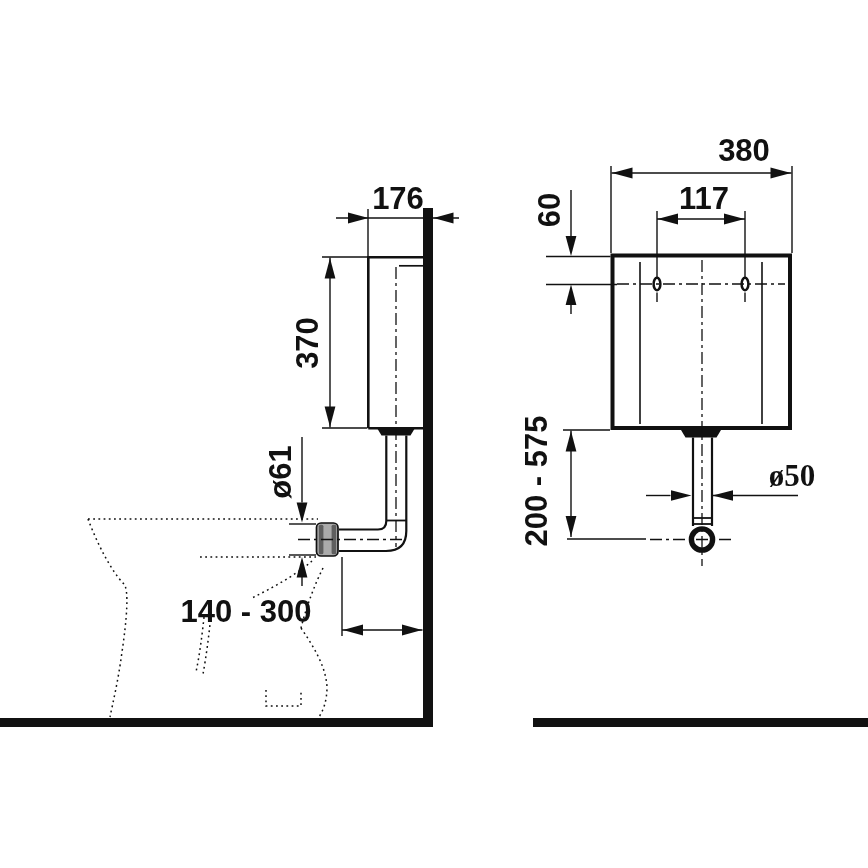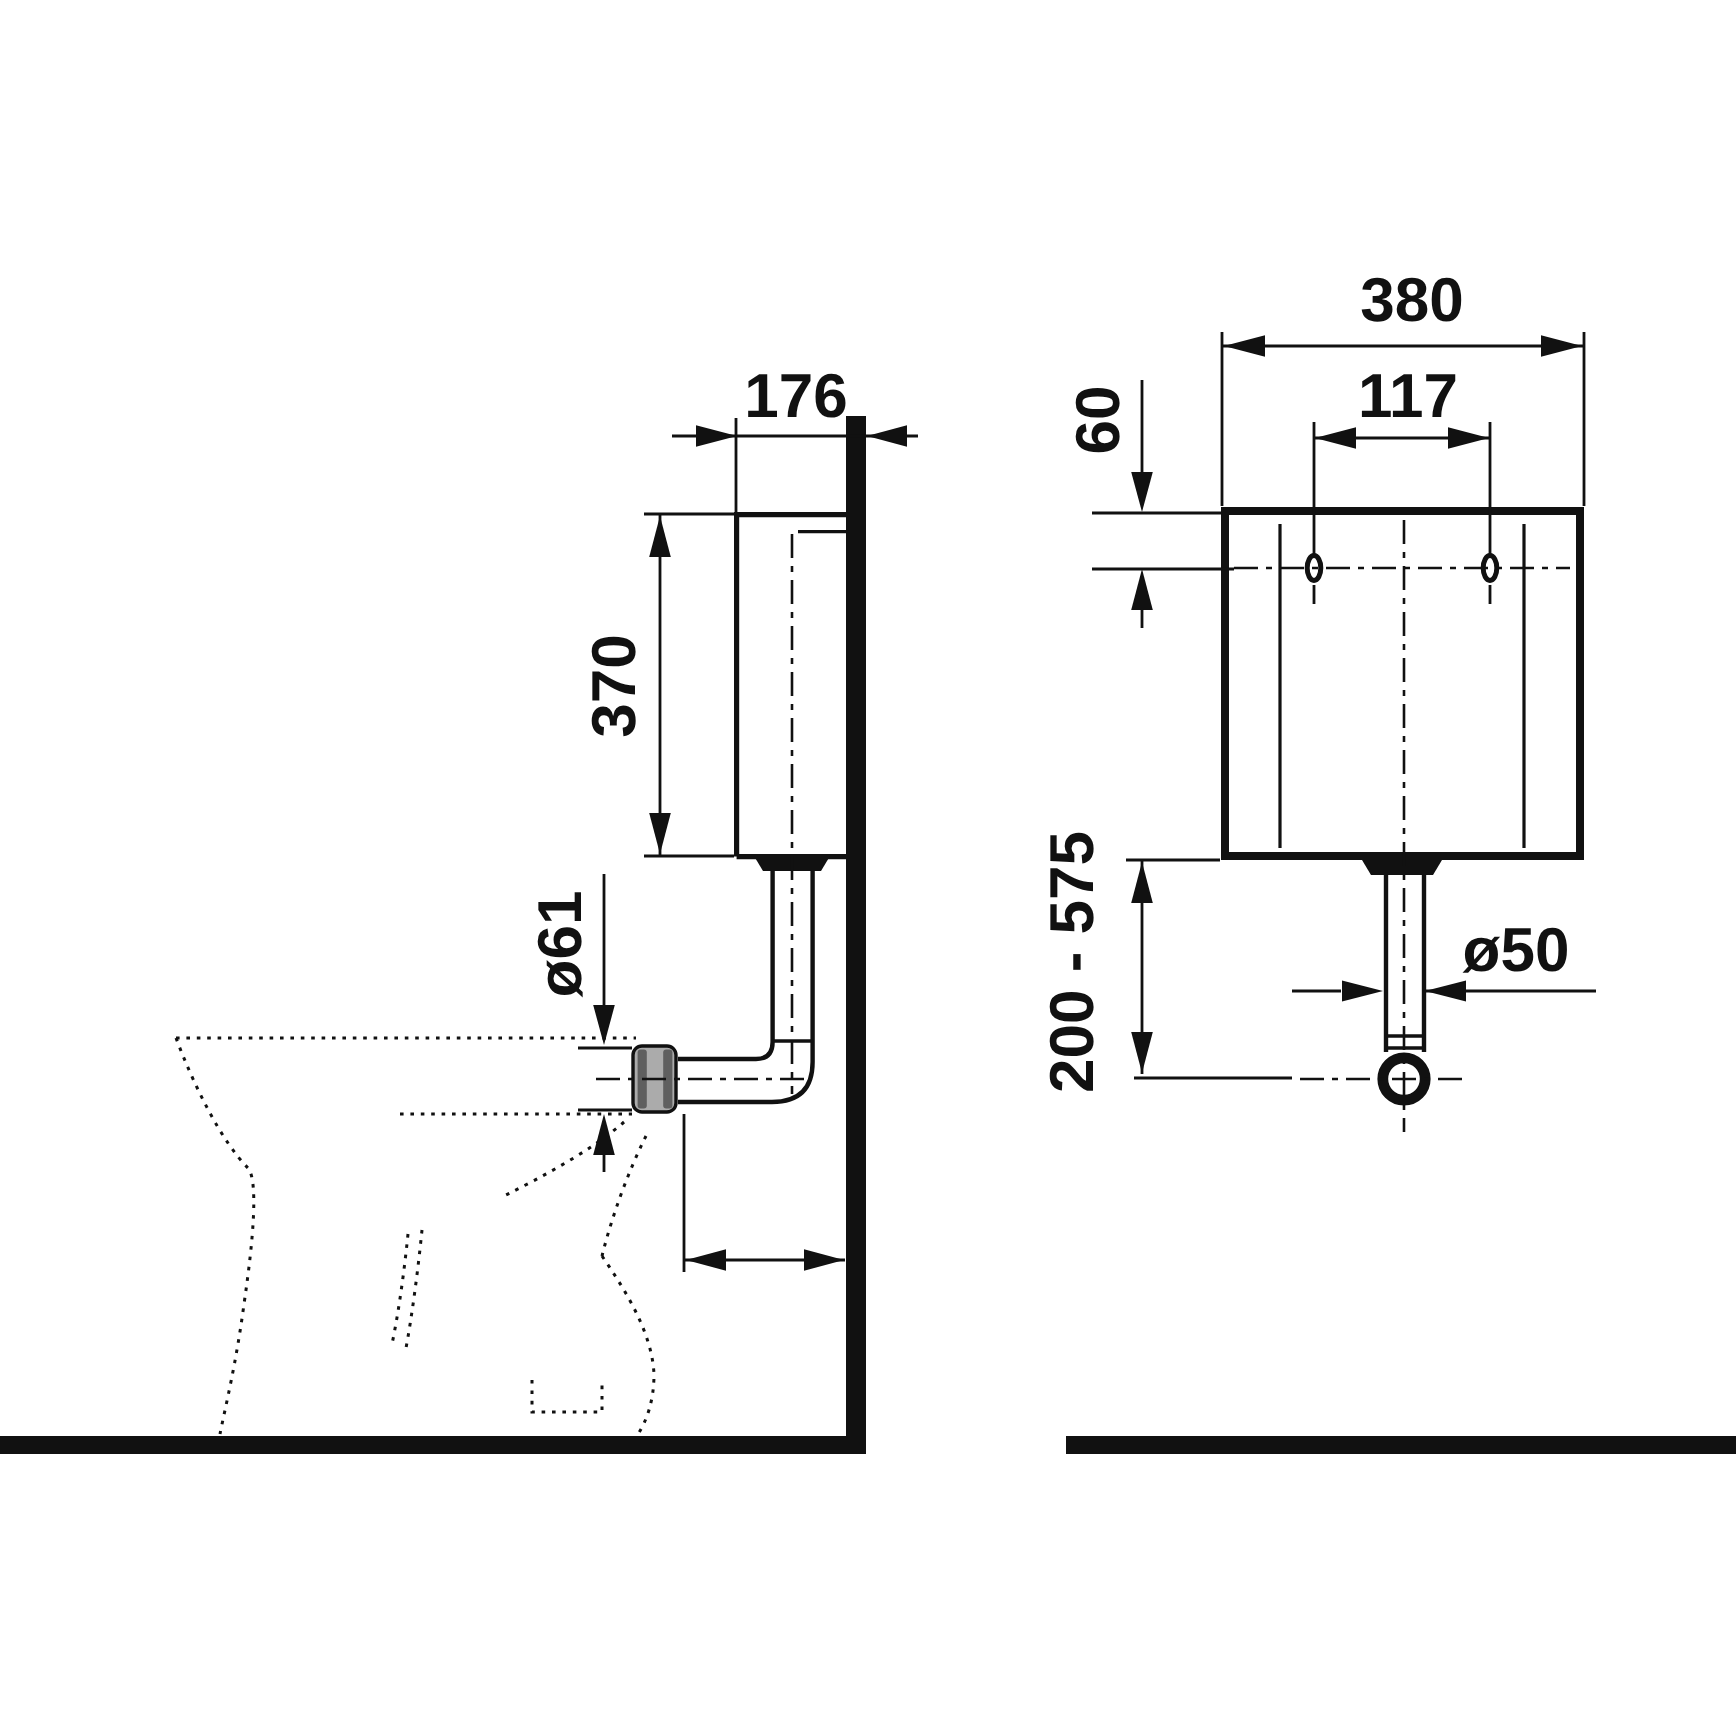--- a/index.html
+++ b/index.html
@@ -176,20 +176,21 @@
         <polygon class="arrow" points="712.5,495.5 733,490.2 733,500.8"></polygon>
         <path class="ln thin" d="M646,495.5 L670.5,495.5"></path>
         <polygon class="arrow" points="691.5,495.5 671,490.2 671,500.8"></polygon>
       </g>
     </g>
   </svg>
 
   <div class="dim-label" style="left:398px;top:198px;">176</div>
   <div class="dim-label vert" style="left:307px;top:343px;">370</div>
   <div class="dim-label vert" style="left:280px;top:472px;">ø61</div>
+  <div class="dim-label" style="left:246px;top:611px;">140 - 300</div>
 
-  <div class="dim-label" style="left:706px;top:150px;">380</div>
+  <div class="dim-label" style="left:744px;top:150px;">380</div>
   <div class="dim-label" style="left:704px;top:198px;">117</div>
   <div class="dim-label vert" style="left:549px;top:210px;">60</div>
   <div class="dim-label vert" style="left:536px;top:481px;">200 - 575</div>
-  <div class="dim-label" style="left:758px;top:475px;">ø50</div>
+  <div class="dim-label" style="left:792px;top:475px;font-family:Liberation Serif, serif;">ø50</div>
 
 </div>
 
 </body></html>

